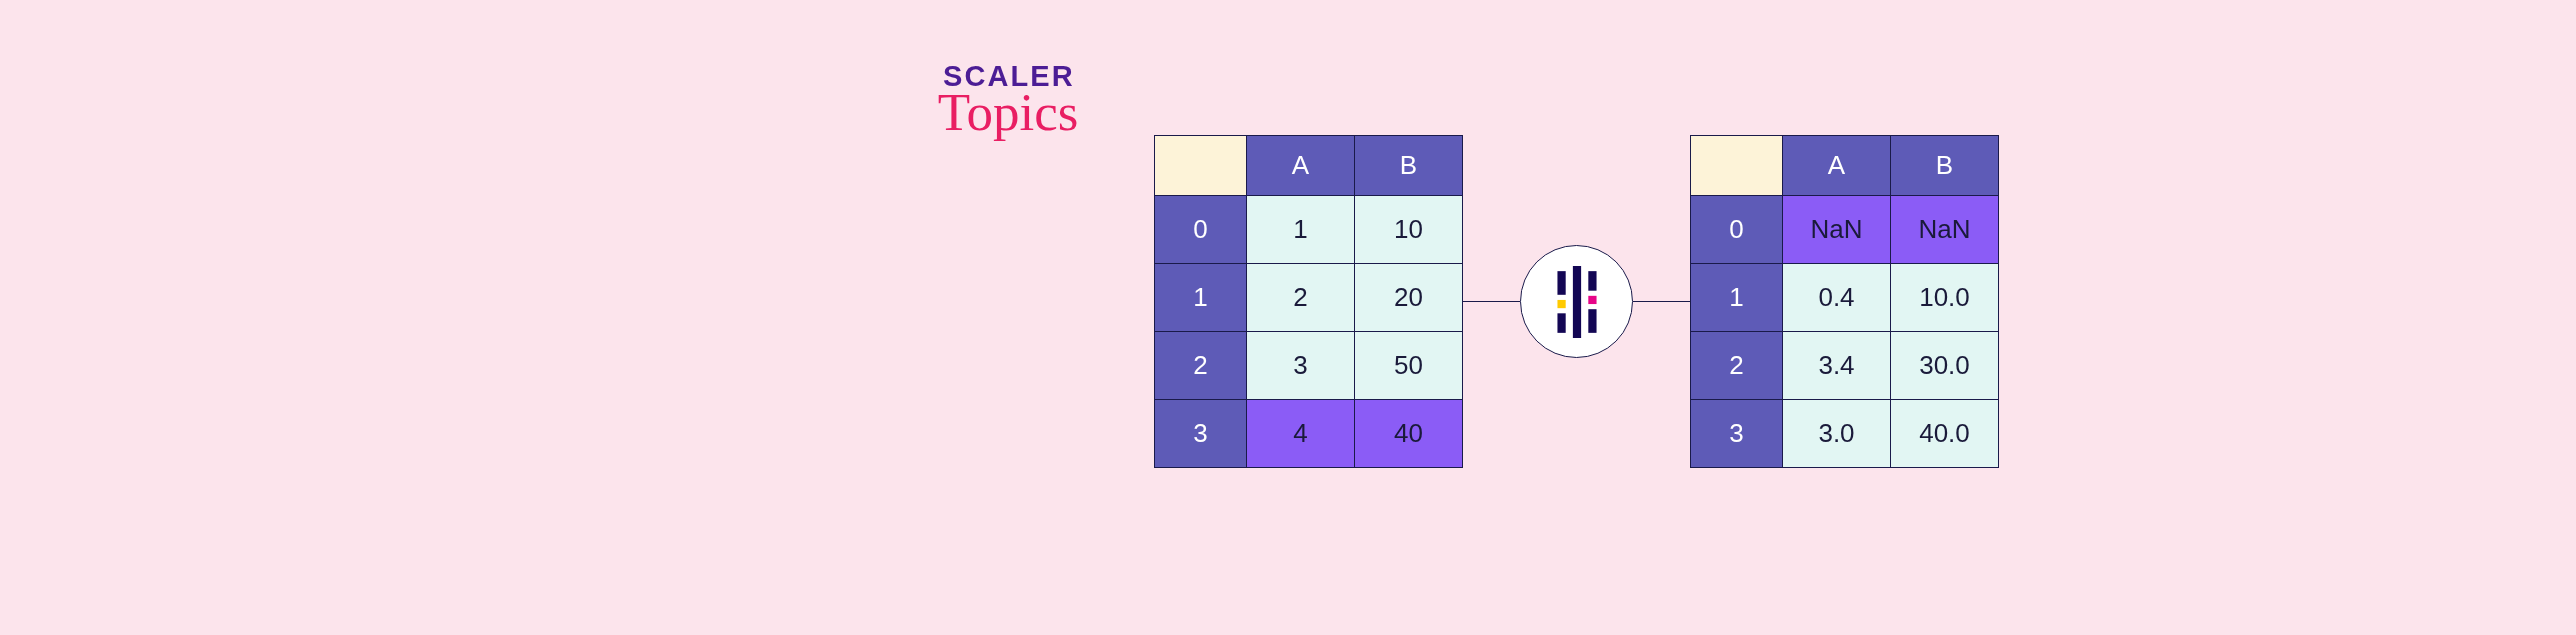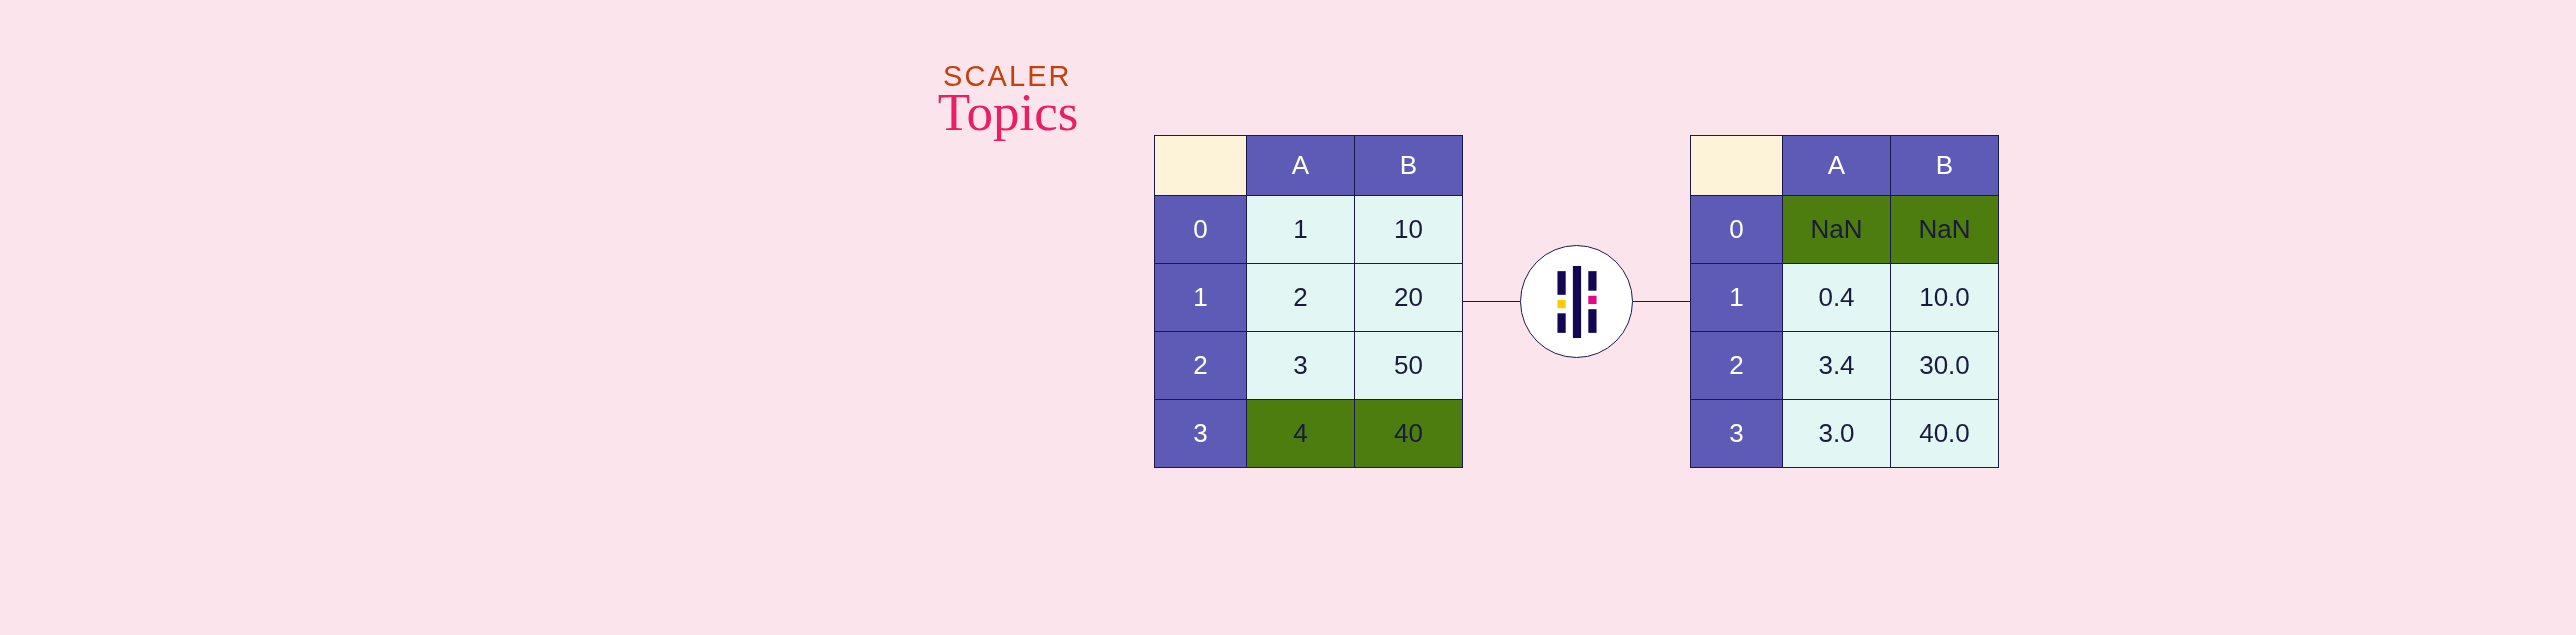--- a/index.html
+++ b/index.html
@@ -17,24 +17,24 @@
     width: 3091px;
     height: 636px;
   }
   .logo {
     position: absolute;
     left: 943px;
     top: 62px;
     line-height: 1;
   }
   .logo-top {
-    font-weight: 400;
+    font-weight: 700;
     letter-spacing: 2.1px;
     font-size: 29px;
-    color: #c2410c;
+    color: #4c1d95;
   }
   .logo-bottom {
     font-family: "Brush Script MT", cursive;
     font-size: 53px;
     color: #e91e63;
     margin-top: -5.2px;
     margin-left: -5.2px;
   }
   .diagram {
     position: absolute;
@@ -71,21 +71,21 @@
     font-weight: 400;
     width: 92px;
     height: 68px;
   }
   table.data-table td.cell {
     background: #e2f6f3;
     width: 108px;
     height: 68px;
   }
   table.data-table td.cell-cream {
-    background: #4d7c0f;
+    background: #8b5cf6;
     width: 108px;
     height: 68px;
   }
   .connector {
     width: 57px;
     height: 1px;
     background: #1a1a4a;
   }
   .pandas-badge {
     width: 113px;

